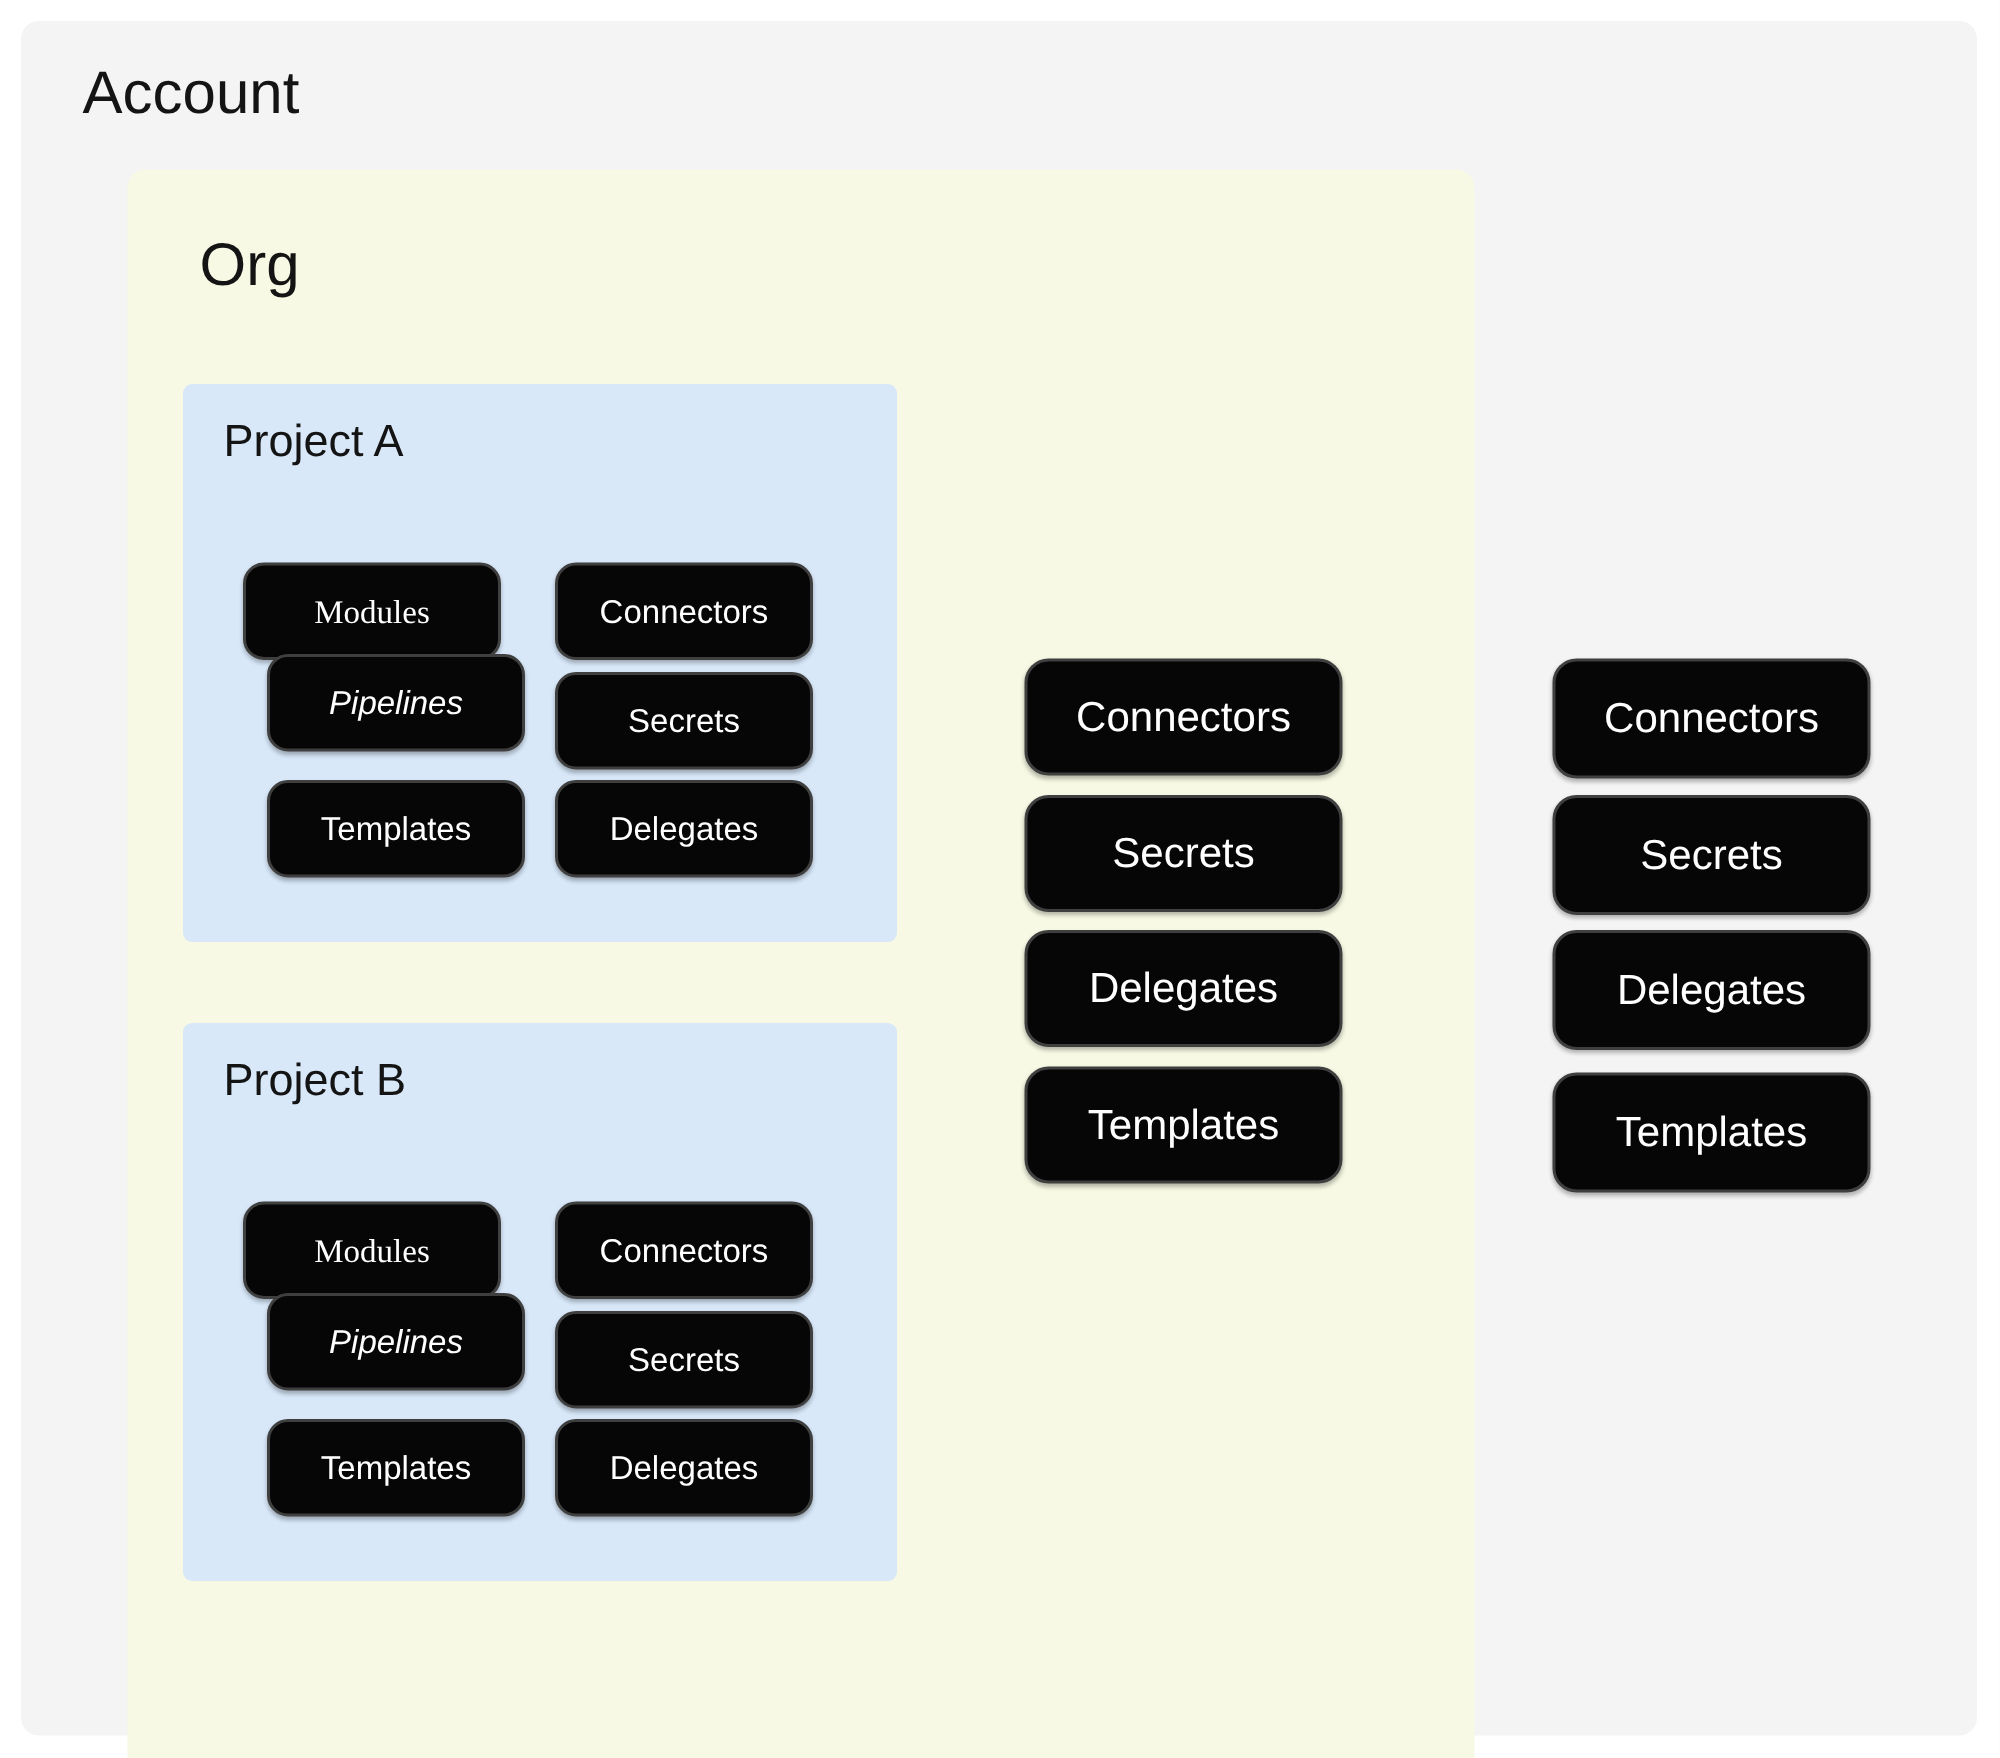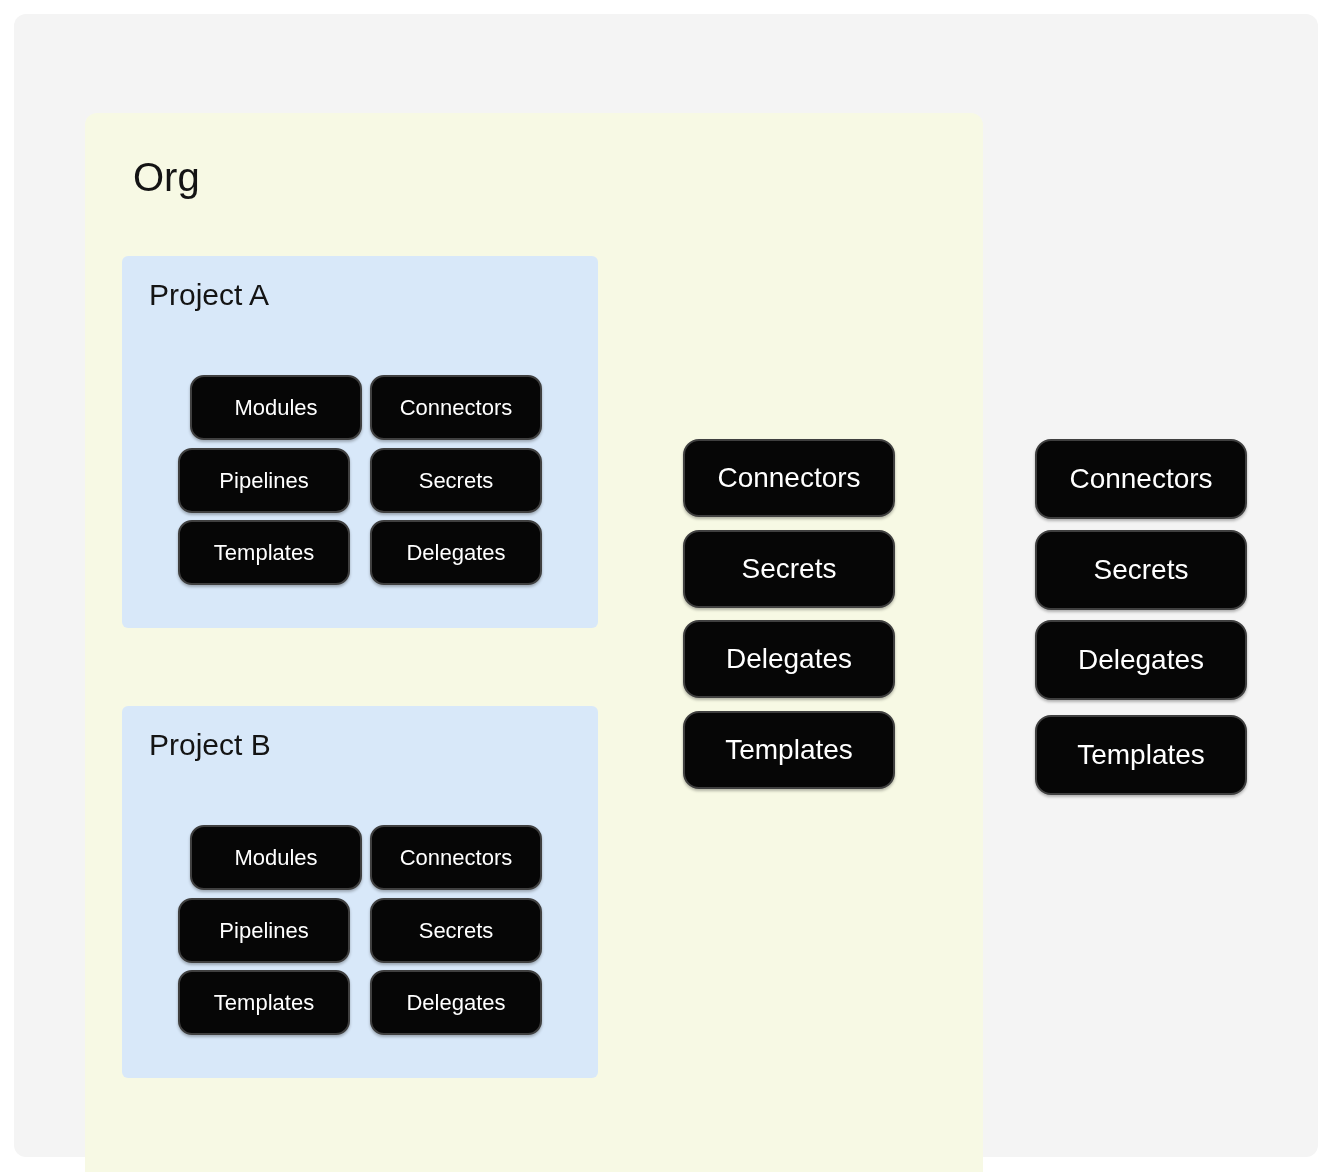--- a/index.html
+++ b/index.html
@@ -38,21 +38,21 @@
     background: var(--org-bg);
     border-radius: 12px;
   }
   .project {
     width: 476px; height: 372px;
     background: var(--project-bg);
     border-radius: 6px;
     left: 37px;
   }
   .project-a { top: 143px; }
-  .project-b { top: 569px; margin-top: 24px; }
+  .project-b { top: 569px; }
 
   .title {
     position: absolute;
     color: var(--title-text);
     line-height: 1.2;
     white-space: nowrap;
   }
   .account-title { left: 41px; top: 24px; font-size: 40px; }
   .org-title     { left: 48px; top: 40px; font-size: 40px; }
   .project-title { left: 27px; top: 21px; font-size: 30px; }
@@ -64,23 +64,23 @@
     color: var(--node-text);
     border: 2px solid var(--node-border);
     display: flex;
     align-items: center;
     justify-content: center;
     box-shadow: 0 2px 3px rgba(0,0,0,0.28);
     white-space: nowrap;
   }
   
   .pn { width: 172px; height: 65px; border-radius: 14px; font-size: 22px; }
-  .pn1 { left: 68px;  top: 119px; }
+  .pn1 { left: 40px;  top: 119px; font-family: Liberation Serif, serif; }
   .pn2 { left: 248px; top: 119px; }
-  .pn3 { left: 56px;  top: 192px; }
+  .pn3 { left: 56px;  top: 180px; font-style: italic; }
   .pn4 { left: 248px; top: 192px; }
   .pn5 { left: 56px;  top: 264px; }
   .pn6 { left: 248px; top: 264px; }
 
   
   .on { left: 598px; width: 212px; height: 78px; border-radius: 16px; font-size: 28px; }
   .on1 { top: 326px; }
   .on2 { top: 417px; }
   .on3 { top: 507px; }
   .on4 { top: 598px; }
@@ -93,20 +93,21 @@
   .an3 { top: 606px; }
   .an4 { top: 701px; }
   .an5 { top: 793px; }
 </style>
 </head>
 <body>
 
 <div class="page">
   <div class="panel account">
 
+    <div class="title account-title">Account</div>
 
     <div class="panel org">
       <div class="title org-title">Org</div>
 
       <div class="panel project project-a">
         <div class="title project-title">Project A</div>
         <div class="node pn pn1">Modules</div>
         <div class="node pn pn2">Connectors</div>
         <div class="node pn pn3">Pipelines</div>
         <div class="node pn pn4">Secrets</div>

